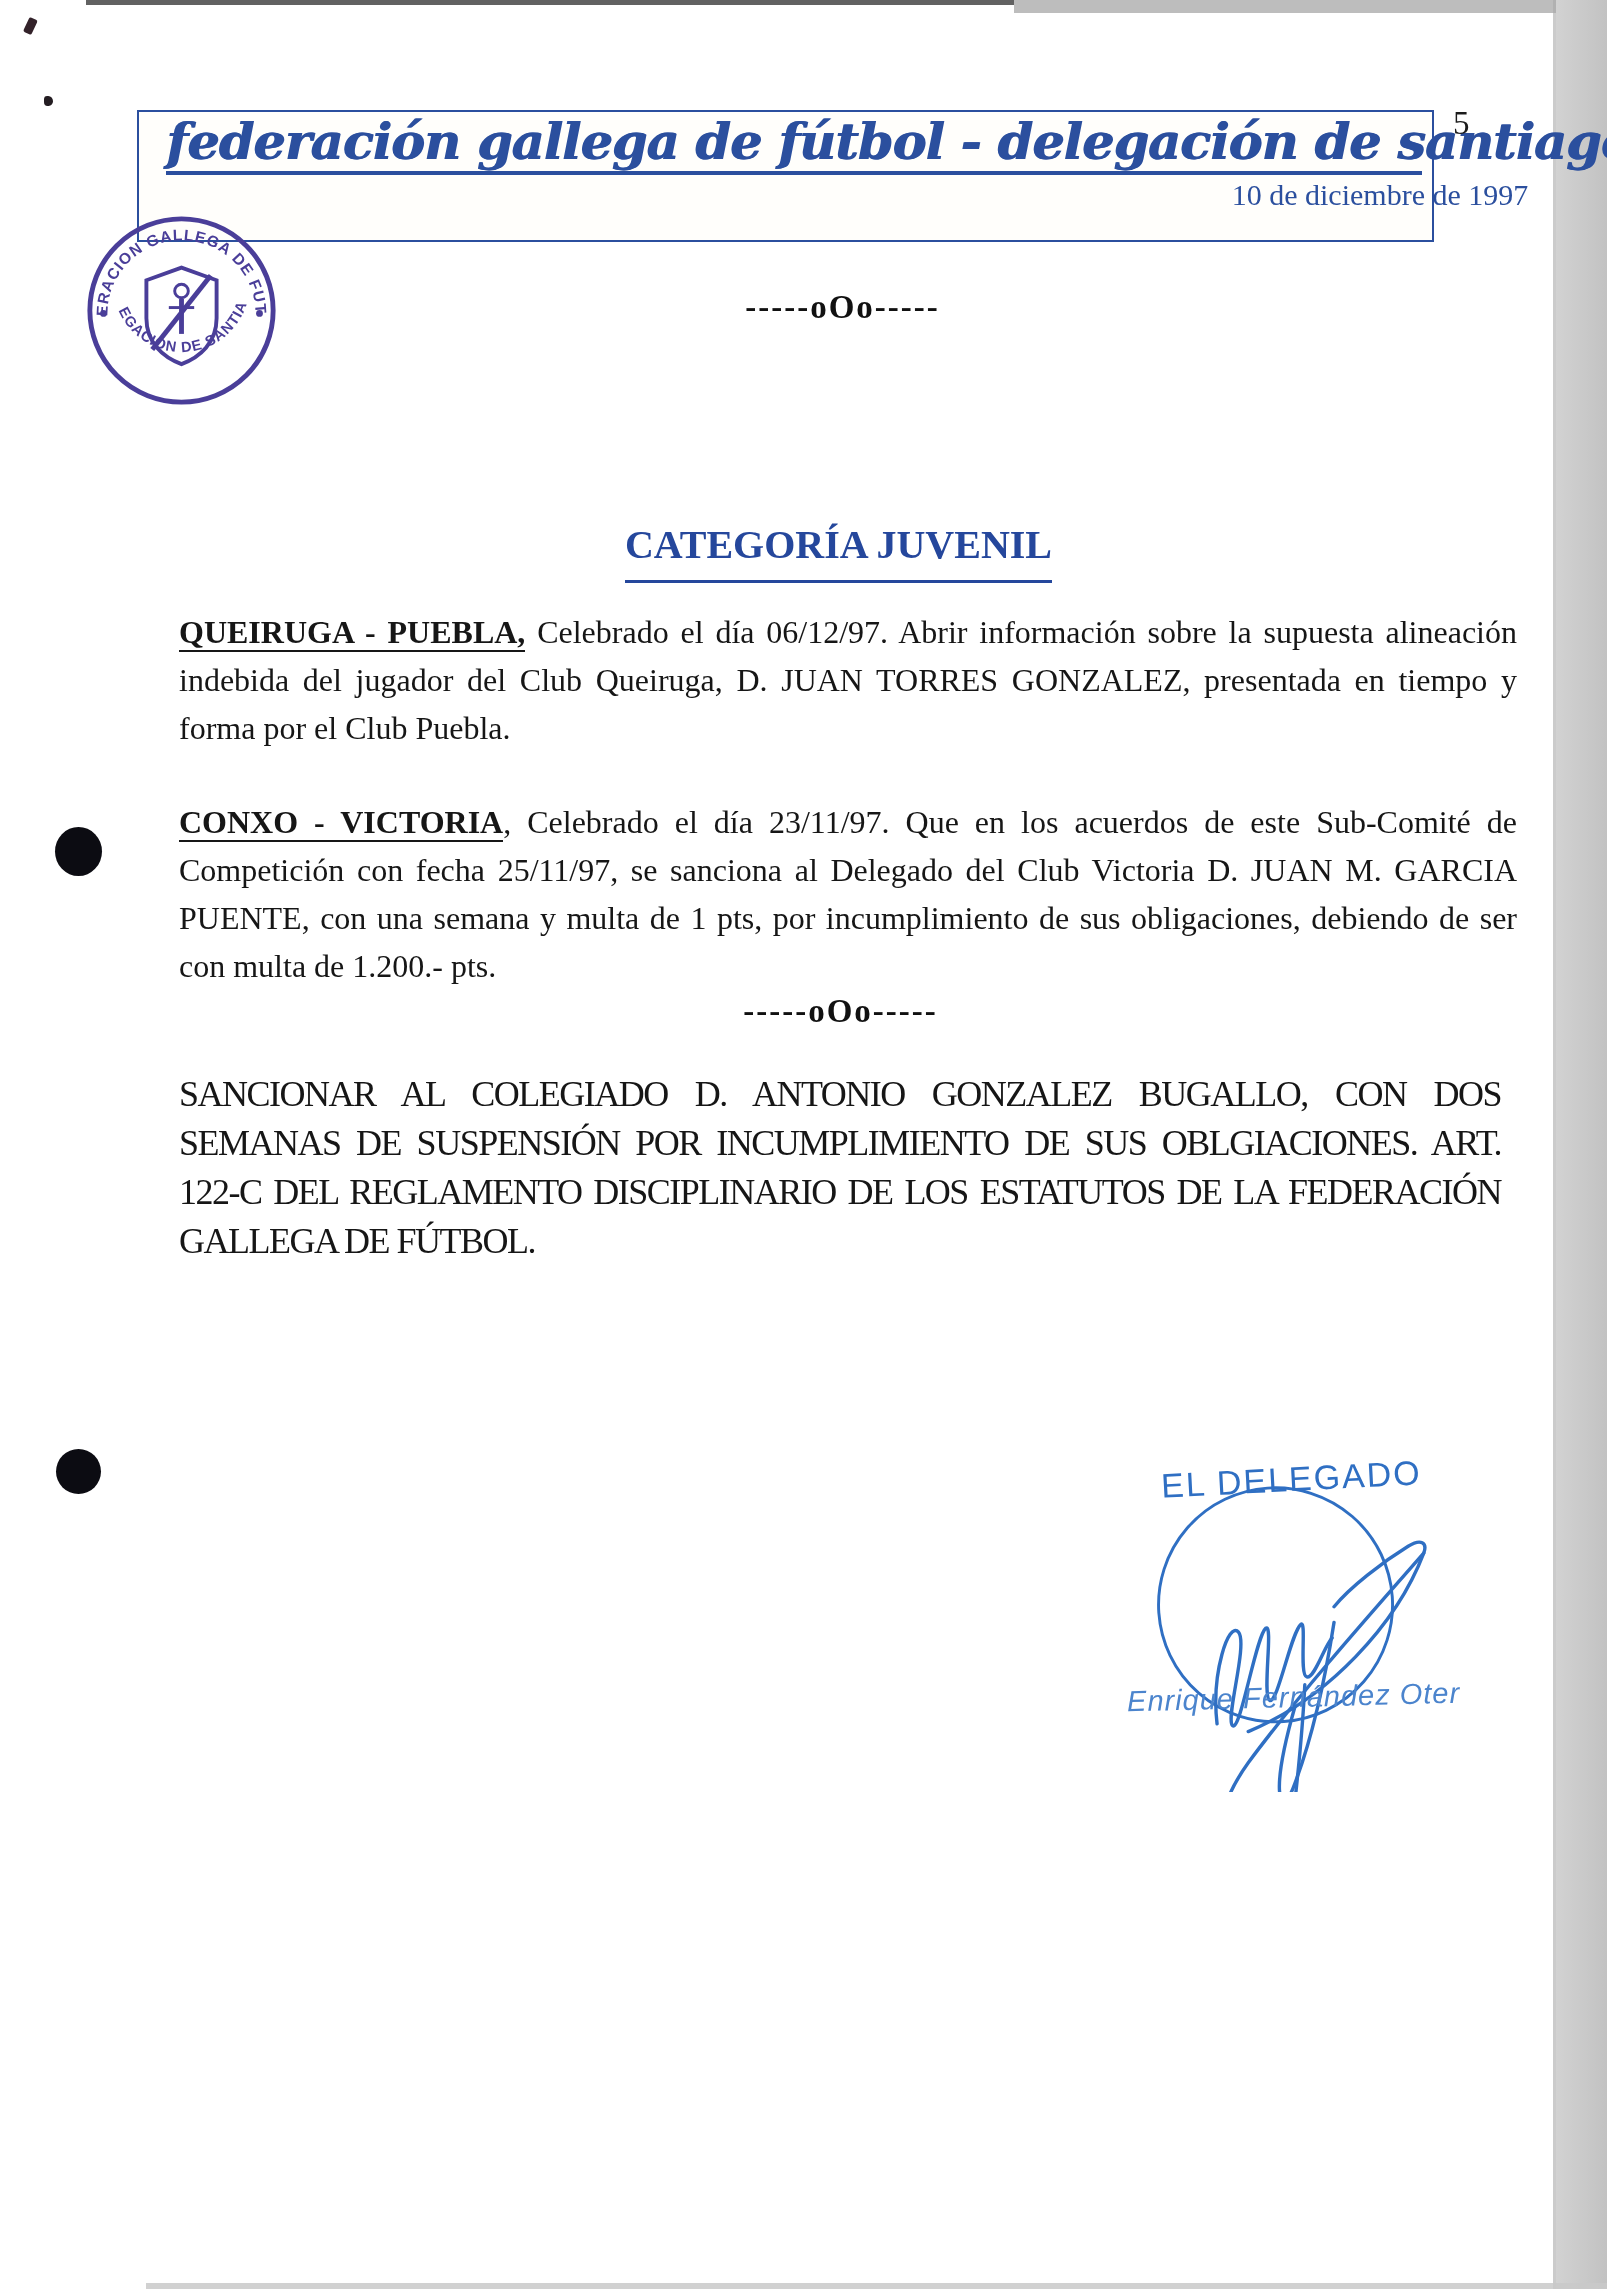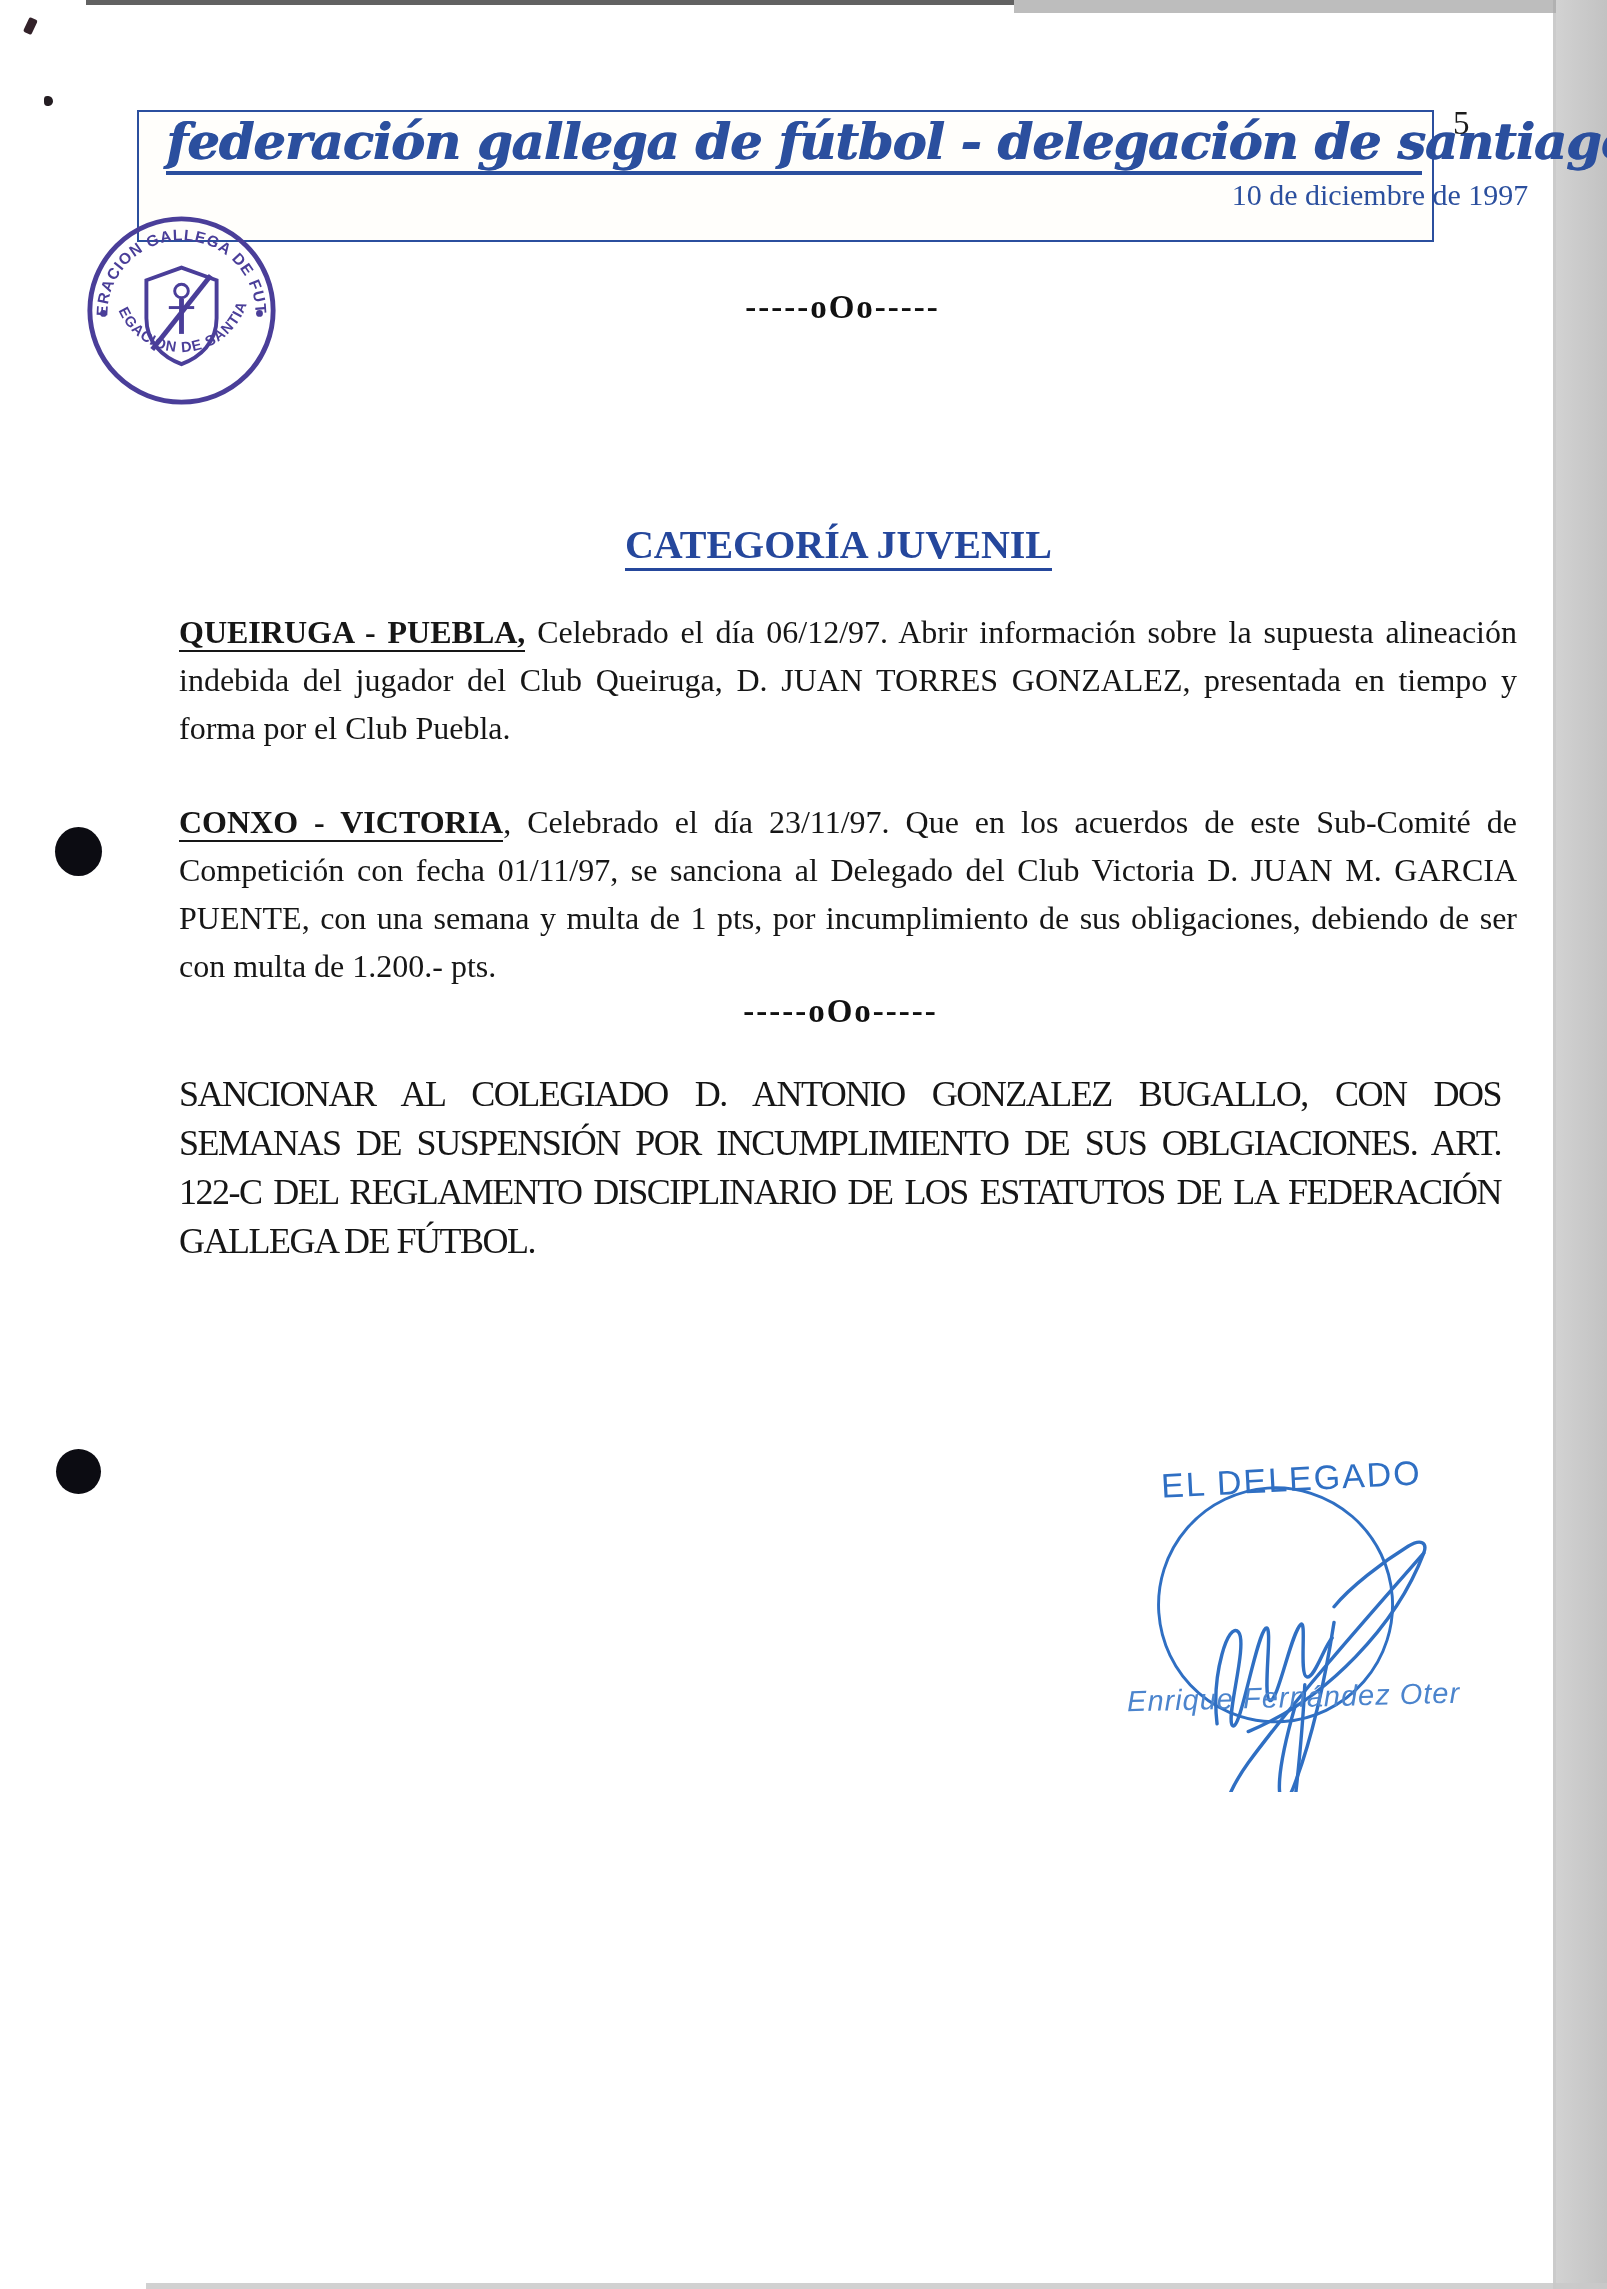--- a/index.html
+++ b/index.html
@@ -61,21 +61,21 @@
   }
   .sep-1{top:289px;left:39px;}
   .sep-2{top:993px;left:37px;}
 
   
   .heading{
     position:absolute;left:0;top:521px;width:1677px;
     text-align:center;
     font-size:40px;font-weight:bold;color:#25479c;
   }
-  .heading span{border-bottom:3.9px solid #25479c;padding-bottom:1px;}
+  .heading span{border-bottom:3.9px solid #25479c;padding-bottom:13px;}
   .para{
     position:absolute;left:179px;width:1338px;
     font-size:32px;line-height:48px;
     text-align:justify;color:#161616;
   }
   .para-1{top:608px;}
   .para-2{top:798px;}
   .para-lead{font-weight:bold;border-bottom:2.9px solid #161616;}
   .sanction{
     position:absolute;left:179px;top:1070px;width:1322px;
@@ -147,21 +147,21 @@
   </svg>
 
   <div class="separator sep-1">-----oOo-----</div>
 
   <div class="heading">
     <span>CATEGORÍA JUVENIL</span>
   </div>
 
   <div class="para para-1"><span class="para-lead">QUEIRUGA - PUEBLA,</span><span> Celebrado el día 06/12/97. Abrir información sobre la supuesta alineación indebida del jugador del Club Queiruga, D. JUAN TORRES GONZALEZ, presentada en tiempo y forma por el Club Puebla.</span></div>
 
-  <div class="para para-2"><span class="para-lead">CONXO - VICTORIA</span><span>, Celebrado el día 23/11/97. Que en los acuerdos de este Sub-Comité de Competición con fecha 01/11/97, se sanciona al Delegado del Club Victoria D. JUAN M. GARCIA PUENTE, con una semana y multa de 1 pts, por incumplimiento de sus obligaciones, debiendo de ser con multa de 1.200.- pts.</span></div>
+  <div class="para para-2"><span class="para-lead">CONXO - VICTORIA</span><span>, Celebrado el día 23/11/97. Que en los acuerdos de este Sub-Comité de Competición con fecha 25/11/97, se sanciona al Delegado del Club Victoria D. JUAN M. GARCIA PUENTE, con una semana y multa de 1 pts, por incumplimiento de sus obligaciones, debiendo de ser con multa de 1.200.- pts.</span></div>
 
   <div class="separator sep-2">-----oOo-----</div>
 
   <div class="sanction">SANCIONAR AL COLEGIADO D. ANTONIO GONZALEZ BUGALLO, CON DOS SEMANAS DE SUSPENSIÓN POR INCUMPLIMIENTO DE SUS OBLGIACIONES. ART. 122-C DEL REGLAMENTO DISCIPLINARIO DE LOS ESTATUTOS DE LA FEDERACIÓN GALLEGA DE FÚTBOL.</div>
 
   <svg class="sig-svg" viewBox="0 0 360 360">
     <g fill="none" stroke="#2f6fc3" stroke-width="3" stroke-linecap="round">
       <circle cx="178" cy="168" r="120" transform="rotate(-4 178 168)"></circle>
       <g stroke-width="3.5">
         <path d="M 150,298 C 232,264 302,188 330,115 C 334,104 327,100 314,108 C 288,124 254,150 238,170"></path>

